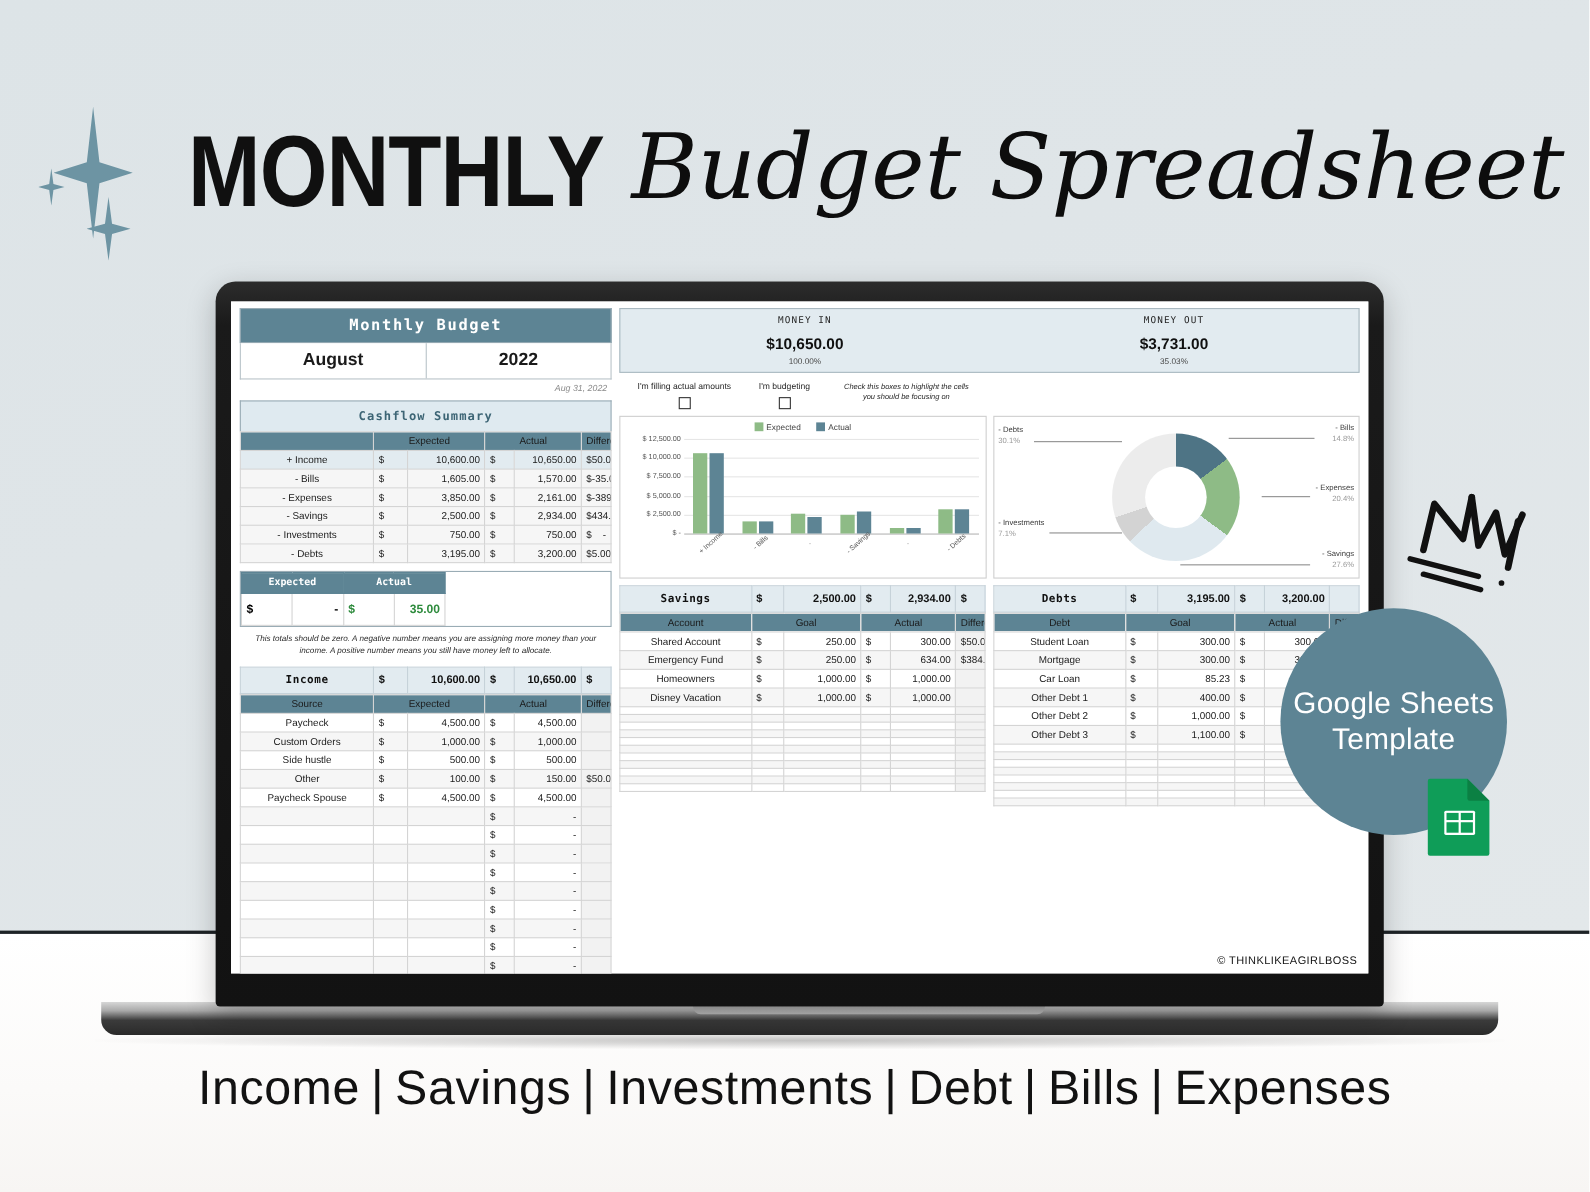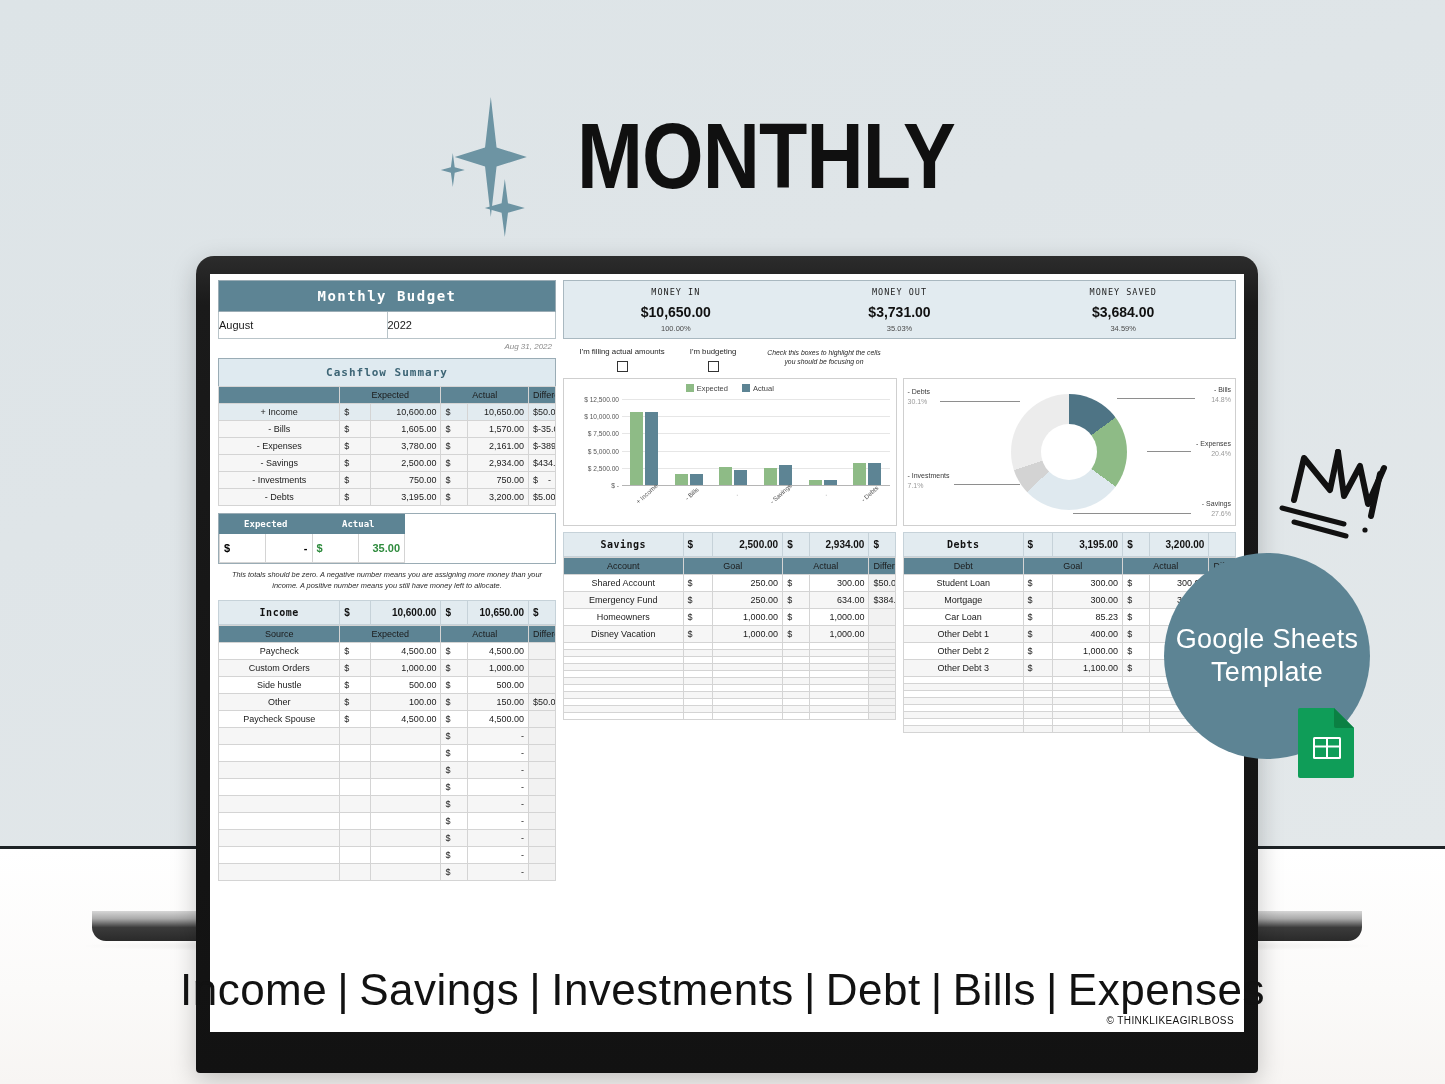--- a/index.html
+++ b/index.html
@@ -50,24 +50,24 @@
   }
   .title-script {
     font-family: "DejaVu Serif", serif;
     font-style: italic; font-weight: 400; font-size: 82px;
     color: #0d0d0d; line-height: 1; margin-left: -36px; padding-bottom: 6px;
   }
 
   
   .laptop { position: absolute; left: 196px; top: 256px; width: 1062px; height: 675px; }
   .screen-shell {
-    position: absolute; left: 0; top: 0; width: 1062px; height: 817px;
+    position: absolute; left: 0; top: 0; width: 1062px; height: 659px;
     background: linear-gradient(180deg,#2c2c2c 0%, #1a1a1a 6%, #121212 100%);
     border-radius: 18px 18px 4px 4px;
-    padding: 18px 14px 41px 14px;
+    padding: 18px 14px 30px 14px;
     box-shadow: 0 8px 26px rgba(0,0,0,0.22);
   }
   .screen {
     width: 100%; height: 100%; background: #fff; overflow: hidden; position: relative;
   }
   .laptop-base {
     position: absolute; left: -104px; top: 655px; width: 1270px; height: 30px;
     background: linear-gradient(180deg,#d6d6d6 0%, #a9a9a9 26%, #3b3b3b 55%, #2a2a2a 100%);
     border-radius: 0 0 14px 14px;
   }
@@ -93,21 +93,21 @@
   .title-bar {
     background: #5d8494; color: #fff; text-align: center;
     font-family: "DejaVu Sans Mono", monospace; font-weight: 700;
     font-size: 14px; letter-spacing: 1.5px; padding: 7px 0;
     border: 1px solid #9aacb5;
   }
   .month-row {
     display: flex; border: 1px solid #b9c4c9; border-top: none; background: #fff;
   }
   .month-row > div {
-    flex: 1; text-align: left; font-weight: 400; font-size: 11px;
+    flex: 1; text-align: center; font-weight: 700; font-size: 16px;
     color: #1a1a1a; padding: 7px 0;
   }
   .month-row > div:first-child { border-right: 1px solid #b9c4c9; }
   .date-note {
     text-align: right; font-size: 8px; font-style: italic; color: #8a8a8a;
     padding: 3px 4px 0 0;
   }
 
   .cash-head {
     background: #dfeaf0; color: #3d6575; text-align: center;
@@ -282,20 +282,21 @@
 <div class="bg-bottom"></div>
 <div class="bg-divider"></div>
 
 <div class="header">
   <div class="sparkles">
     <div class="spark big"></div>
     <div class="spark mid"></div>
     <div class="spark small"></div>
   </div>
   <div class="title-bold">MONTHLY</div>
+  <div class="title-script">Budget Spreadsheet</div>
 </div>
 
 <div class="laptop">
   <div class="laptop-shadow"></div>
   <div class="laptop-base"></div>
   <div class="laptop-notch"></div>
   <div class="screen-shell">
     <div class="screen">
 
       <div class="sheet">
@@ -343,21 +344,21 @@
                     <td class="c-lbl ">- Bills</td>
                     <td class="c-sym bold">$</td>
                     <td class="c-num ">1,605.00</td>
                     <td class="c-sym bold">$</td>
                     <td class="c-num ">1,570.00</td>
                     <td class="c-num green"><span style="float:left">$</span>-35.00</td>
                   </tr>
                   <tr class="r-alt">
                     <td class="c-lbl ">- Expenses</td>
                     <td class="c-sym bold">$</td>
-                    <td class="c-num ">3,780.00</td>
+                    <td class="c-num ">3,850.00</td>
                     <td class="c-sym bold">$</td>
                     <td class="c-num ">2,161.00</td>
                     <td class="c-num green"><span style="float:left">$</span>-389.00</td>
                   </tr>
                   <tr class="r-alt">
                     <td class="c-lbl ">- Savings</td>
                     <td class="c-sym bold">$</td>
                     <td class="c-num ">2,500.00</td>
                     <td class="c-sym bold">$</td>
                     <td class="c-num ">2,934.00</td>
@@ -566,25 +567,20 @@
           <div class="kpi-strip" id="kpi-strip">
               <div class="kpi">
                 <div class="kpi-label">MONEY IN</div>
                 <div class="kpi-value">$10,650.00</div>
                 <div class="kpi-pct">100.00%</div>
               </div>
               <div class="kpi">
                 <div class="kpi-label">MONEY OUT</div>
                 <div class="kpi-value">$3,731.00</div>
                 <div class="kpi-pct">35.03%</div>
-              </div>
-              <div class="kpi">
-                <div class="kpi-label">MONEY SAVED</div>
-                <div class="kpi-value">$3,684.00</div>
-                <div class="kpi-pct">34.59%</div>
               </div>
             </div>
 
           <div class="mid-row">
             <div class="checks">
               <div class="chk-item">
                 <div class="chk-label">I'm filling actual amounts</div>
                 <div class="chk-box"></div>
               </div>
               <div class="chk-item">

